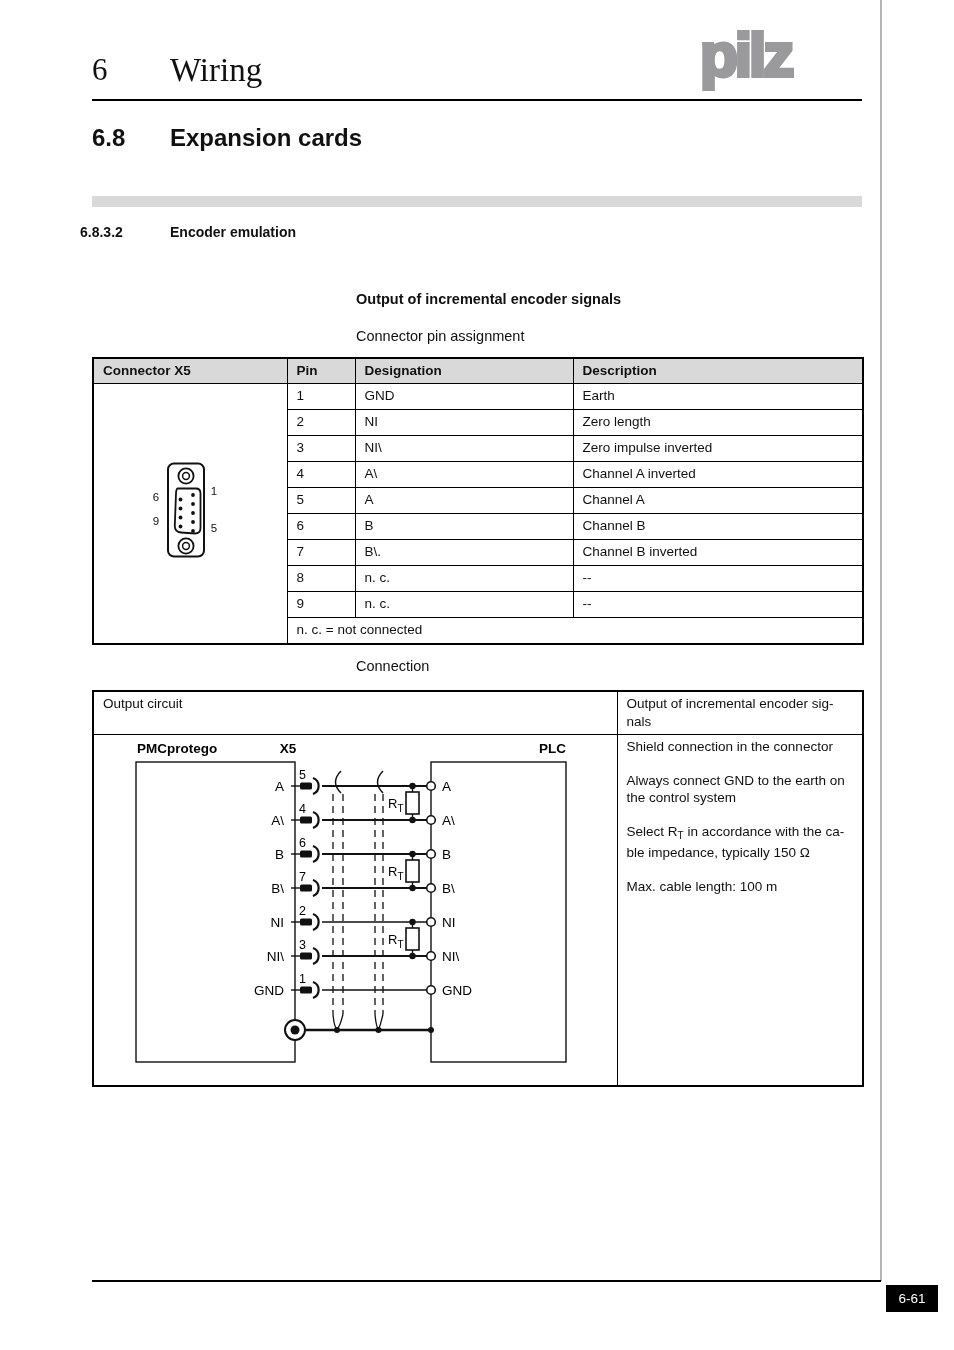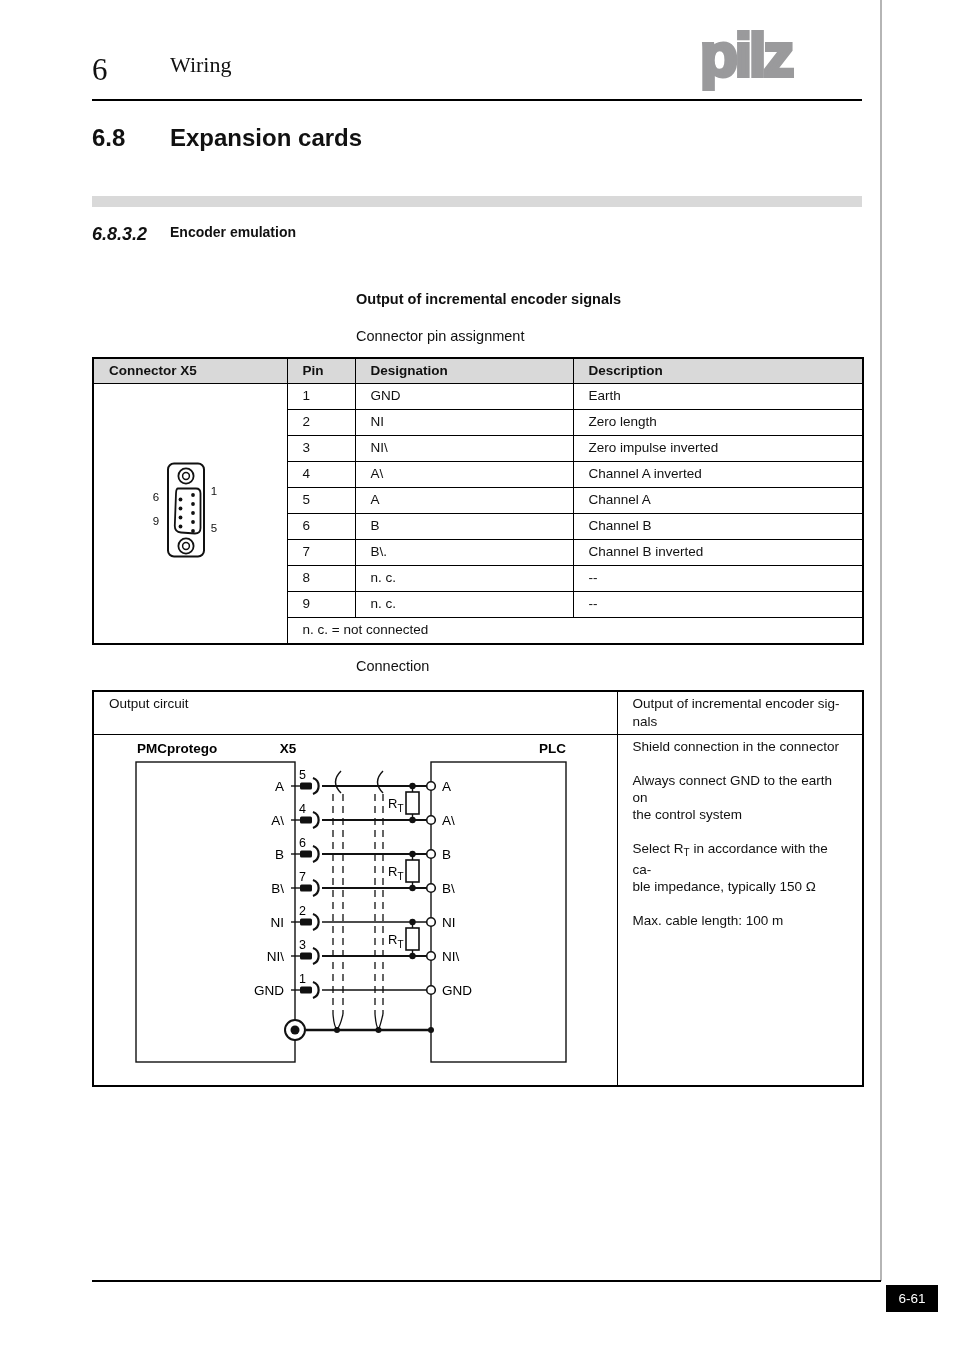--- a/index.html
+++ b/index.html
@@ -2,39 +2,39 @@
 <html><head>
 <meta charset="utf-8">
 <style>
   html,body{margin:0;padding:0;background:#fff;}
   .page{position:relative;width:954px;height:1350px;background:#ffffff;
         font-family:"Liberation Sans",sans-serif;color:#111;overflow:hidden;}
   .abs{position:absolute;}
 
   
   .chapter-num{left:92px;top:52px;font-family:"Liberation Serif",serif;font-size:31px;}
-  .chapter-title{left:170px;top:52px;font-family:"Liberation Serif",serif;font-size:22px;}
+  .chapter-title{left:170px;top:52px;font-family:"Liberation Serif",serif;font-size:33px;}
   .logo{left:700px;top:24px;width:162px;text-align:left;font-size:62px;font-weight:bold;
         color:#9a9a9c;letter-spacing:-3px;-webkit-text-stroke:4px #9a9a9c;line-height:1;}
   .header-rule{left:92px;top:99px;width:770px;height:2px;background:#000;}
 
   .section-num{left:92px;top:124px;font-size:24px;font-weight:bold;}
   .section-title{left:170px;top:124px;font-size:24px;font-weight:bold;}
   .gray-bar{left:92px;top:196px;width:770px;height:11px;background:#d9d9d9;}
-  .subsection-num{left:92px;top:224px;font-size:18px;font-weight:bold;font-style:italic;}
+  .subsection-num{left:80px;top:224px;font-size:14px;font-weight:bold;}
   .subsection-title{left:170px;top:224px;font-size:14px;font-weight:bold;}
 
   .block-heading{left:356px;top:291px;font-size:14.5px;font-weight:bold;}
   .caption{font-size:14.5px;}
   .cap1{left:356px;top:328px;}
   .cap2{left:356px;top:658px;}
 
   table{border-collapse:collapse;table-layout:fixed;background:#fff;}
   table.doc{border:2px solid #000;}
-  .doc th,.doc td{border:1px solid #000;font-size:13.5px;padding:3px 15px;
+  .doc th,.doc td{border:1px solid #000;font-size:13.5px;padding:3px 9px;
         text-align:left;vertical-align:top;line-height:18px;font-weight:normal;}
   .doc th{background:#d9d9d9;font-weight:bold;}
   .t1{left:92px;top:357px;width:770px;}
   .t1 td{height:19px;}
   .t2{left:92px;top:690px;width:770px;border-radius:22px;}
   .ml{white-space:pre-line;margin-top:23px;}
   .diagram-cell{height:344px;padding:0;}
   .notes-cell p{margin:0 0 17px 0;font-size:13.5px;line-height:17px;}
   .notes-pad{padding-top:4px;}
   .sub{font-size:10px;vertical-align:-3px;}

